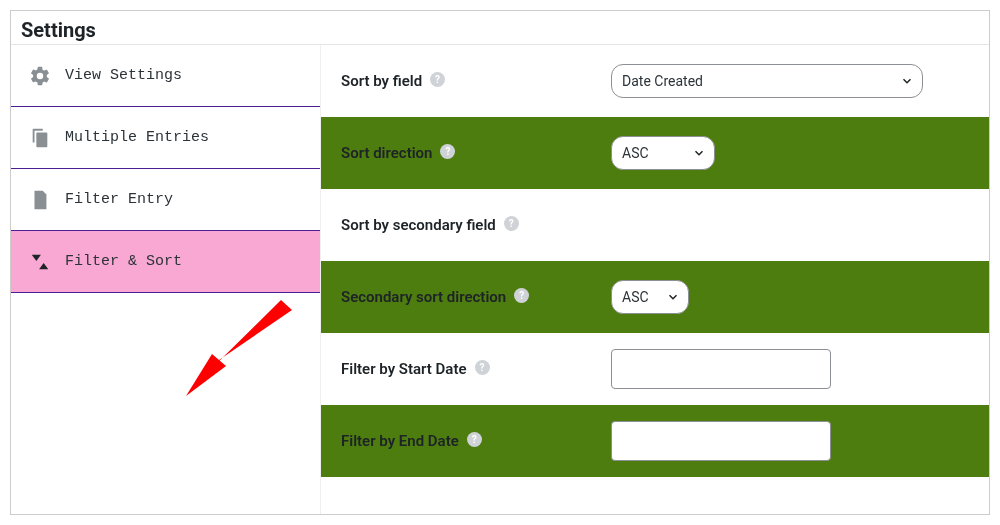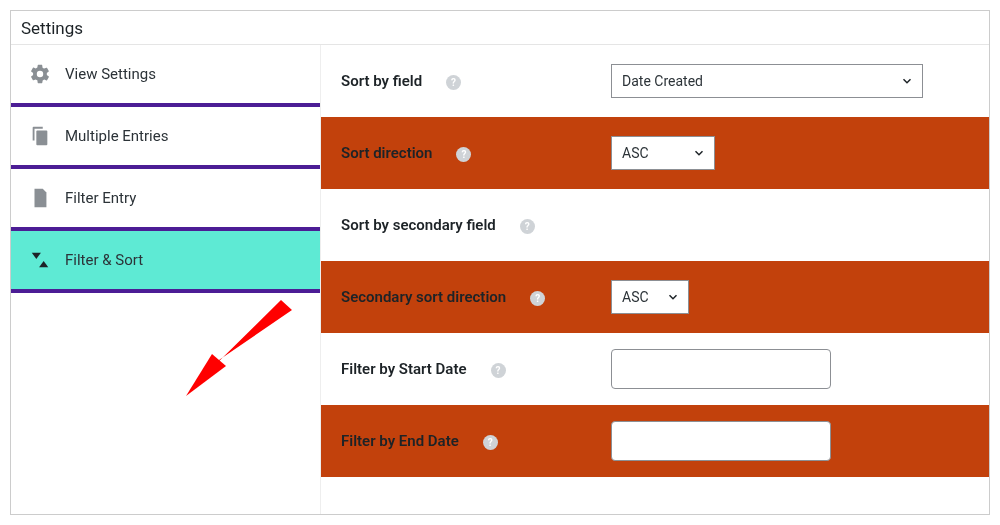--- a/index.html
+++ b/index.html
@@ -1,32 +1,32 @@
 <!DOCTYPE html>
 <html><head>
 <meta charset="utf-8">
 <style>
   * { box-sizing: border-box; margin: 0; padding: 0; }
   html, body { width: 1000px; height: 525px; font-family: -apple-system, BlinkMacSystemFont, "Segoe UI", Roboto, "Helvetica Neue", Arial, sans-serif; color: #222; }
   .canvas { position: relative; width: 1000px; height: 525px; padding: 10px; }
   .panel { border: 1px solid #ccc; width: 980px; height: 505px; background: #fff; overflow: hidden; }
-  .panel-header { height: 34px; border-bottom: 1px solid #e5e5e5; padding: 7px 10px; font-weight: 400; font-size: 17px; color: #1d2327; }
+  .panel-header { height: 34px; border-bottom: 1px solid #e5e5e5; padding: 7px 10px; font-weight: 700; font-size: 20px; color: #1d2327; }
   .body { display: flex; height: calc(100% - 34px); }
   .sidebar { width: 310px; border-right: 1px solid #eee; }
   .main { flex: 1; }
-  .nav-item { display: flex; align-items: center; gap: 14px; height: 62px; padding: 0 18px; border-bottom: 4px solid #4c1d95; font-size: 15px; color: #2c3338; cursor: pointer; }
-  .nav-item.active { background: #5eead4; }
+  .nav-item { display: flex; align-items: center; gap: 14px; height: 62px; padding: 0 18px; border-bottom: 1px solid #4c1d95; font-size: 15px; color: #2c3338; cursor: pointer; font-family: Liberation Mono, monospace; }
+  .nav-item.active { background: #f9a8d4; }
   .nav-icon { width: 22px; height: 22px; display: inline-flex; align-items: center; justify-content: center; color: #8a8f94; }
   .nav-icon svg { width: 22px; height: 22px; }
   .row { display: flex; align-items: center; height: 72px; padding: 0 20px; }
-  .row.alt { background: #c2410c; }
-  .row-label { flex: 0 0 270px; display: flex; align-items: flex-end; gap: 24px; font-weight: 600; font-size: 15px; color: #1d2327; }
+  .row.alt { background: #4d7c0f; }
+  .row-label { flex: 0 0 270px; display: flex; align-items: flex-start; gap: 8px; font-weight: 600; font-size: 15px; color: #1d2327; }
   .help { width: 15px; height: 15px; border-radius: 50%; background: #cfd3d7; color: #fff; font-size: 10px; font-weight: 700; display: inline-flex; align-items: center; justify-content: center; cursor: help; }
   .row-field { flex: 1; }
-  .select { position: relative; border: 1px solid #8c8f94; border-radius: 0; height: 34px; background: #fff; display: flex; align-items: center; padding: 0 30px 0 10px; font-size: 14px; color: #2c3338; cursor: pointer; }
+  .select { position: relative; border: 1px solid #8c8f94; border-radius: 12px; height: 34px; background: #fff; display: flex; align-items: center; padding: 0 30px 0 10px; font-size: 14px; color: #2c3338; cursor: pointer; }
   .select.sm { width: 104px; }
   .select.sm2 { width: 78px; }
   .select.wide { width: 312px; }
   .select .chev { position: absolute; right: 8px; top: 50%; transform: translateY(-50%); color: #1d2327; }
   .select .chev svg { width: 14px; height: 14px; display: block; }
   .input { border: 1px solid #8c8f94; border-radius: 4px; height: 40px; width: 220px; background: #fff; padding: 0 10px; font-size: 14px; color: #2c3338; }
   .arrow { position: absolute; left: 186px; top: 296px; pointer-events: none; }
 </style>
 </head>
 <body>

